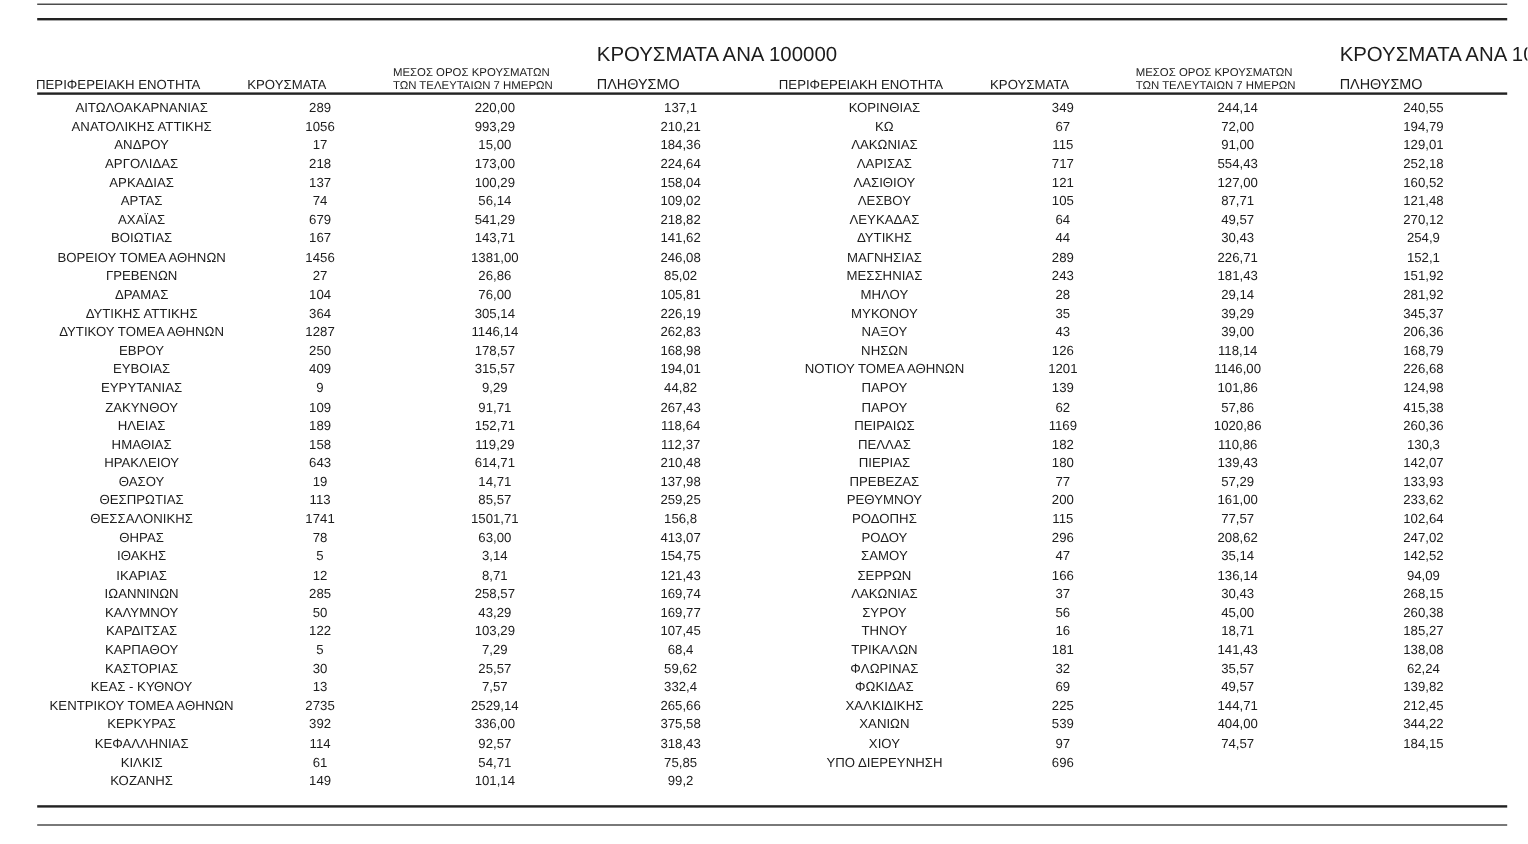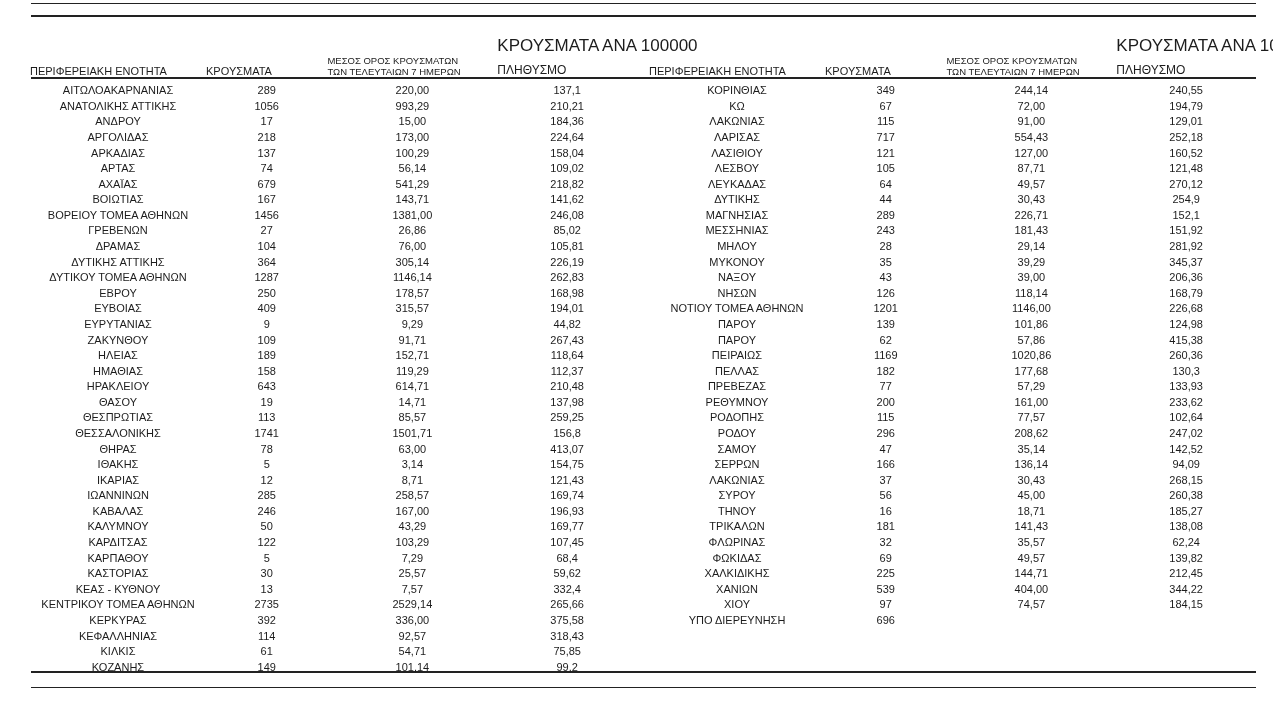--- a/index.html
+++ b/index.html
@@ -247,26 +247,20 @@
           <td>8,71</td>
           <td>121,43</td>
         </tr>
         <tr>
           <td>ΙΩΑΝΝΙΝΩΝ</td>
           <td>285</td>
           <td>258,57</td>
           <td>169,74</td>
         </tr>
         <tr>
-          <td>ΚΑΒΑΛΑΣ</td>
-          <td>246</td>
-          <td>167,00</td>
-          <td>196,93</td>
-        </tr>
-        <tr>
           <td>ΚΑΛΥΜΝΟΥ</td>
           <td>50</td>
           <td>43,29</td>
           <td>169,77</td>
         </tr>
         <tr>
           <td>ΚΑΡΔΙΤΣΑΣ</td>
           <td>122</td>
           <td>103,29</td>
           <td>107,45</td>
@@ -448,22 +442,28 @@
         </tr>
         <tr>
           <td>ΠΕΙΡΑΙΩΣ</td>
           <td>1169</td>
           <td>1020,86</td>
           <td>260,36</td>
         </tr>
         <tr>
           <td>ΠΕΛΛΑΣ</td>
           <td>182</td>
-          <td>177,68</td>
+          <td>110,86</td>
           <td>130,3</td>
+        </tr>
+        <tr>
+          <td>ΠΙΕΡΙΑΣ</td>
+          <td>180</td>
+          <td>139,43</td>
+          <td>142,07</td>
         </tr>
         <tr>
           <td>ΠΡΕΒΕΖΑΣ</td>
           <td>77</td>
           <td>57,29</td>
           <td>133,93</td>
         </tr>
         <tr>
           <td>ΡΕΘΥΜΝΟΥ</td>
           <td>200</td>

